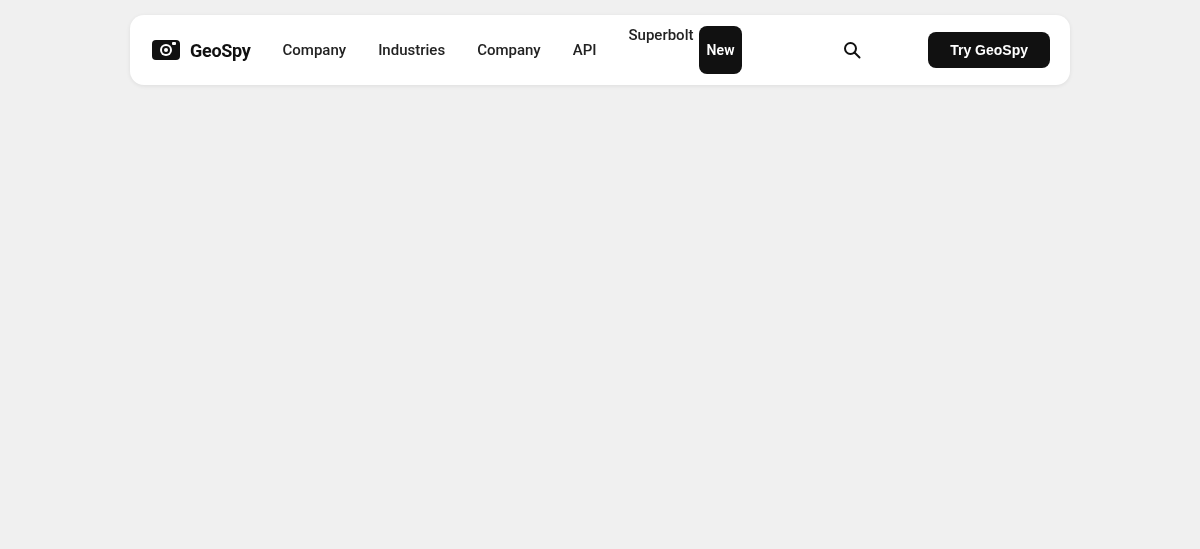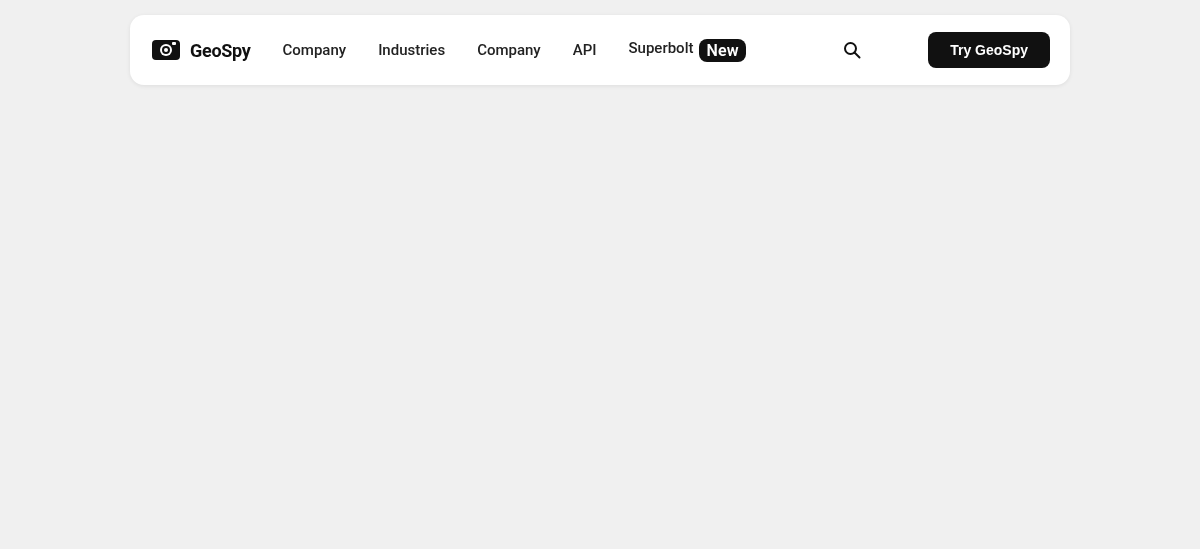--- a/index.html
+++ b/index.html
@@ -79,23 +79,23 @@
 
     .superbolt-link {
       display: flex;
       align-items: flex-start;
       gap: 6px;
     }
 
     .new-badge {
       background: #111111;
       color: #ffffff;
-      font-size: 16px;
+      font-size: 14px;
       font-weight: 600;
-      padding: 2px 7px;
+      padding: 16px 7px;
       border-radius: 8px;
       letter-spacing: 0.2px;
     }
 
     .nav-right {
       display: flex;
       align-items: center;
       gap: 14px;
     }
 

